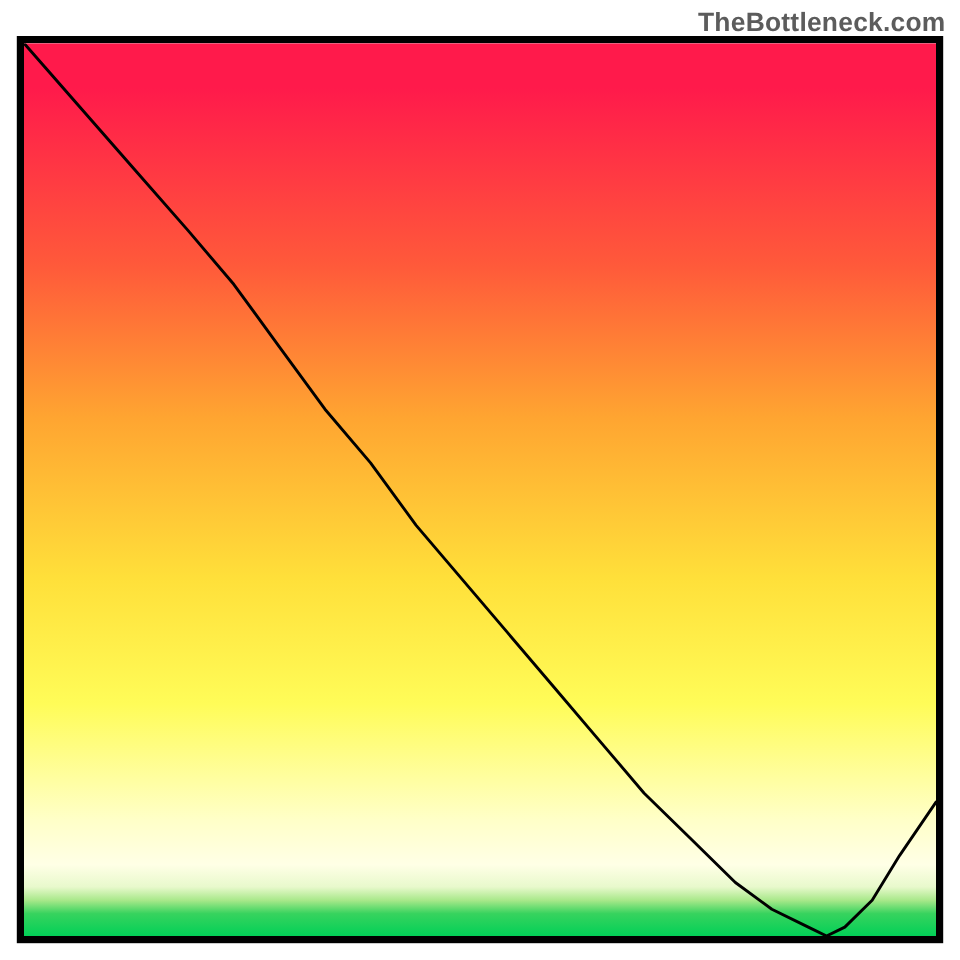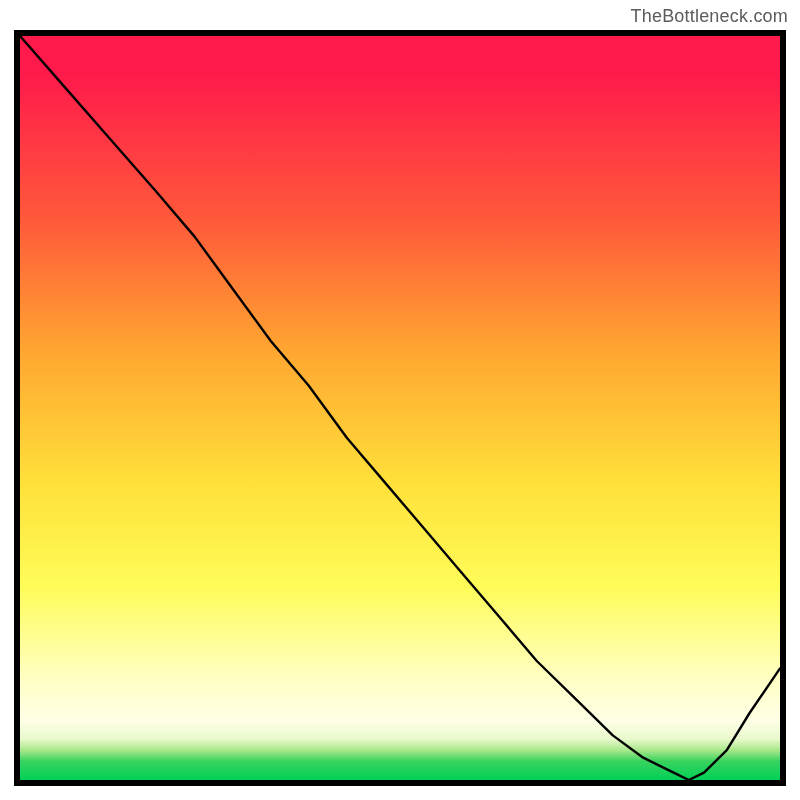--- a/index.html
+++ b/index.html
@@ -8,22 +8,22 @@
     height: 800px;
     background: #ffffff;
     font-family: Arial, Helvetica, sans-serif;
     position: relative;
     overflow: hidden;
   }
   .watermark {
     position: absolute;
     top: 6px;
     right: 12px;
-    font-size: 18px;
-    font-weight: 400;
+    font-size: 22px;
+    font-weight: 700;
     color: #5c5c5c;
     letter-spacing: 0.2px;
   }
   .plot-frame {
     position: absolute;
     top: 30px;
     left: 14px;
     width: 772px;
     height: 756px;
     border: 6px solid #000;

